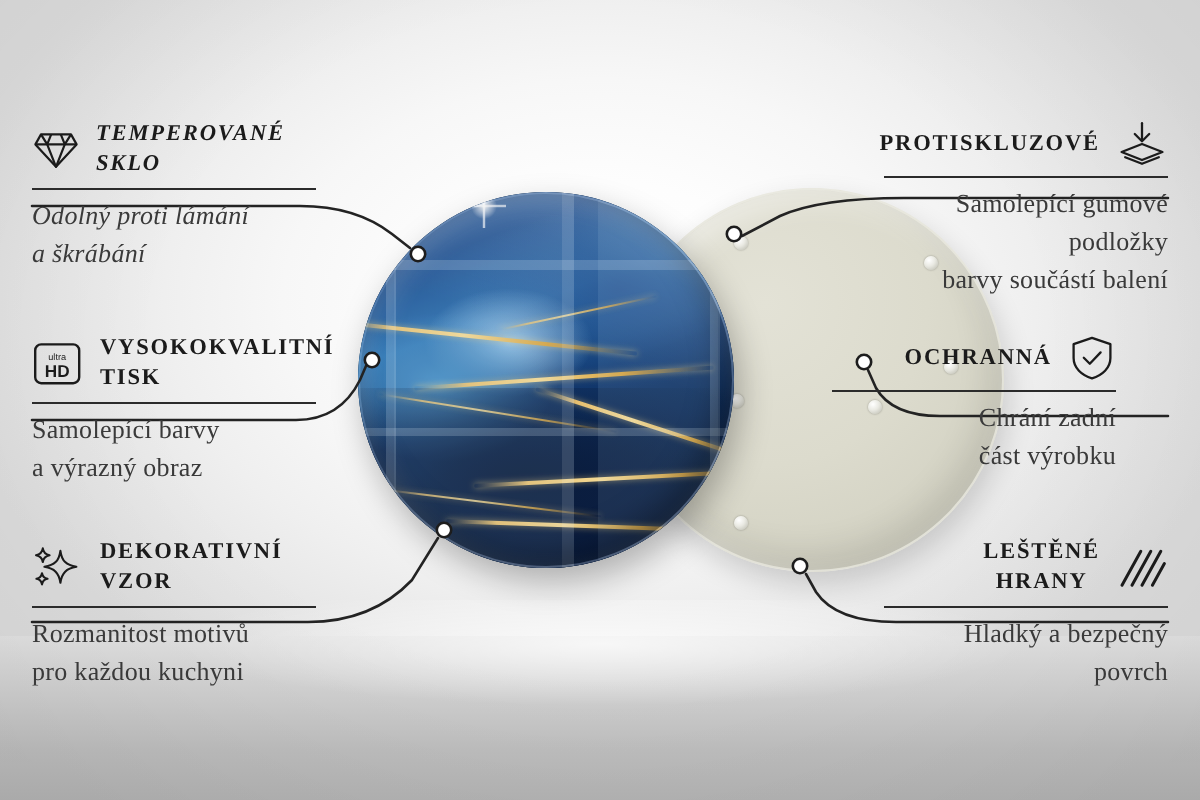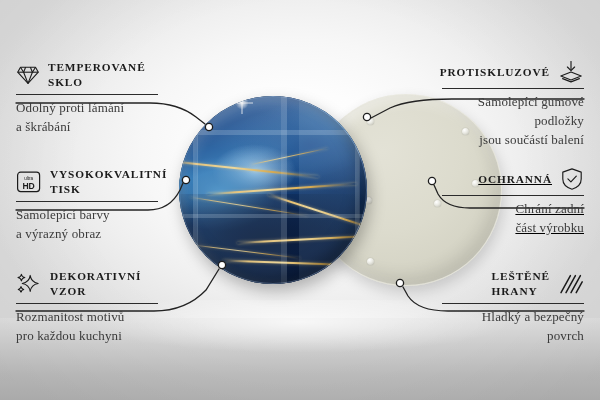--- a/index.html
+++ b/index.html
@@ -110,21 +110,21 @@
   .callout { position:absolute; }
   .callout .head { display:flex; align-items:center; gap:8px; }
   .callout.left .head { justify-content:flex-start; }
   .callout.right .head { justify-content:flex-end; }
 
   .title {
     font-family:"Liberation Serif", serif;
     font-size:11.3px; font-weight:700; letter-spacing:.9px;
     color:#1b1b1b; line-height:1.32; text-transform:uppercase;
   }
-  .callout.right .title { text-align:left; }
+  .callout.right .title { text-align:center; }
 
   .rule { height:1px; background:#2b2b2b; margin:4px 0 4px; }
 
   .desc {
     font-family:"Liberation Serif", serif;
     font-size:13px; color:#3a3a3a; line-height:1.45; letter-spacing:.15px;
   }
   .callout.right .desc { text-align:right; }
 
   .ico { flex:0 0 auto; display:block; }
@@ -191,21 +191,21 @@
       <circle cx="186" cy="180" r="3.6"></circle>
       <circle cx="222" cy="265" r="3.6"></circle>
       <circle cx="367" cy="117" r="3.6"></circle>
       <circle cx="432" cy="181" r="3.6"></circle>
       <circle cx="400" cy="283" r="3.6"></circle>
     </g>
   </svg>
 
   <div class="bg-vign"></div>
 
-  <div class="callout left" style="left:16px; top:60px; width:142px;">
+  <div class="callout left" style="left:16px; top:60px; width:142px;font-style:italic;">
     <div class="head">
       <svg class="ico" width="24" height="22" viewBox="0 0 24 22">
         <g fill="none" stroke="#1b1b1b" stroke-width="1.1" stroke-linejoin="round">
           <path d="M4.5,3.2 H19.5 L22.3,8.2 L12,19.4 L1.7,8.2 Z"></path>
           <path d="M1.7,8.2 H22.3"></path>
           <path d="M4.5,3.2 L7.6,8.2 L12,19.4 L16.4,8.2 L19.5,3.2"></path>
           <path d="M7.6,8.2 L9.6,3.2 M16.4,8.2 L14.4,3.2"></path>
         </g>
       </svg>
       <div class="title">
@@ -270,25 +270,25 @@
           <path d="M13,1.6 V9.6"></path>
           <path d="M9.4,7.0 L13,10.6 L16.6,7.0"></path>
           <path d="M13,12.0 L23.2,16.0 L13,20.0 L2.8,16.0 Z"></path>
           <path d="M4.6,18.6 L13,21.9 L21.4,18.6"></path>
         </g>
       </svg>
     </div>
     <div class="rule" style="width:142px;"></div>
     <div class="desc">
       <div>Samolepící gumové podložky</div>
-      <div>jsou součástí balení</div>
-    </div>
-  </div>
-
-  <div class="callout right" style="left:442px; top:167px; width:142px;text-decoration:underline;">
+      <div>barvy součástí balení</div>
+    </div>
+  </div>
+
+  <div class="callout right" style="left:416px; top:167px; width:142px;">
     <div class="head">
       <div class="title">
         <div>OCHRANNÁ</div>
       </div>
       <svg class="ico" width="24" height="24" viewBox="0 0 24 24">
         <g fill="none" stroke="#1b1b1b" stroke-width="1.15" stroke-linejoin="round" stroke-linecap="round">
           <path d="M12,1.9 L21.2,5.1 V12.0 C21.2,17.0 17.2,20.6 12,22.2 C6.8,20.6 2.8,17.0 2.8,12.0 V5.1 Z"></path>
           <path d="M7.9,11.9 L10.9,14.9 L16.3,9.2"></path>
         </g>
       </svg>

